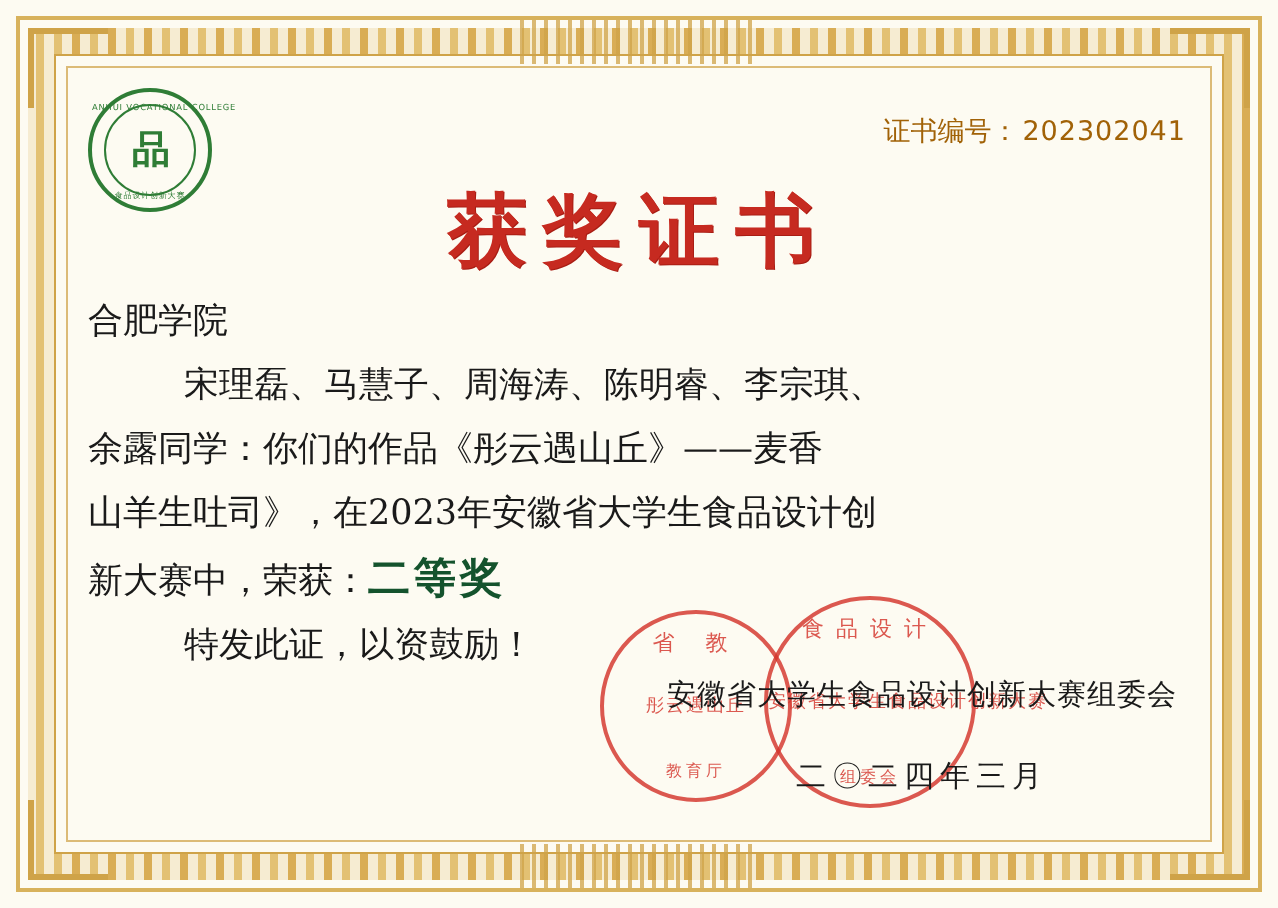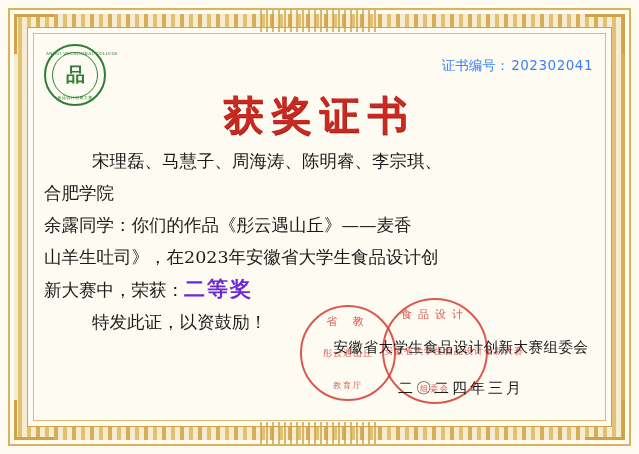--- a/index.html
+++ b/index.html
@@ -147,21 +147,21 @@
     bottom: 4px;
     font-size: 4px;
   }
 
   
   .serial {
     position: absolute;
     right: 6px;
     top: 17px;
     font-size: 13.5px;
-    color: #3b82f6;
+    color: #a16207;
     white-space: nowrap;
     font-family: "DejaVu Sans", sans-serif;
   }
   .serial .num {
     margin-left: 2px;
     letter-spacing: .5px;
   }
 
   
   .title {
@@ -184,21 +184,21 @@
     right: 4px;
     top: 105px;
     color: #1a1a1a;
     font-size: 17.5px;
     line-height: 32px;
     font-family: "DejaVu Serif", "Liberation Serif", serif;
   }
   .line { white-space: nowrap; }
   .indent-2 { padding-left: 48px; }
   .award {
-    color: #6d28d9;
+    color: #14532d;
     font-weight: bold;
     font-size: 21px;
     letter-spacing: 2px;
     font-family: "DejaVu Serif", serif;
   }
   .work-name { letter-spacing: 0px; }
 
   
   .seal {
     position: absolute;
@@ -298,22 +298,22 @@
       <div class="logo-ring-text bottom">食品设计创新大赛</div>
     </div>
 
     <div class="serial">
       <span>证书编号：</span><span class="num">202302041</span>
     </div>
 
     <div class="title">获奖证书</div>
 
     <div class="body-text">
+      <div class="line">合肥学院</div>
       <div class="line indent-2">宋理磊、马慧子、周海涛、陈明睿、李宗琪、</div>
-      <div class="line">合肥学院</div>
       <div class="line"><span>余露同学：你们的作品《</span><span class="work-name">彤云遇山丘</span><span>》——麦香</span></div>
       <div class="line">山羊生吐司》，在2023年安徽省大学生食品设计创</div>
       <div class="line"><span>新大赛中，荣获：</span><span class="award">二等奖</span></div>
       <div class="line indent-2">特发此证，以资鼓励！</div>
     </div>
 
     <div class="seal seal-left">
       <div class="seal-top">省 教</div>
       <div class="seal-text">彤云遇山丘</div>
       <div class="seal-bottom">教育厅</div>

